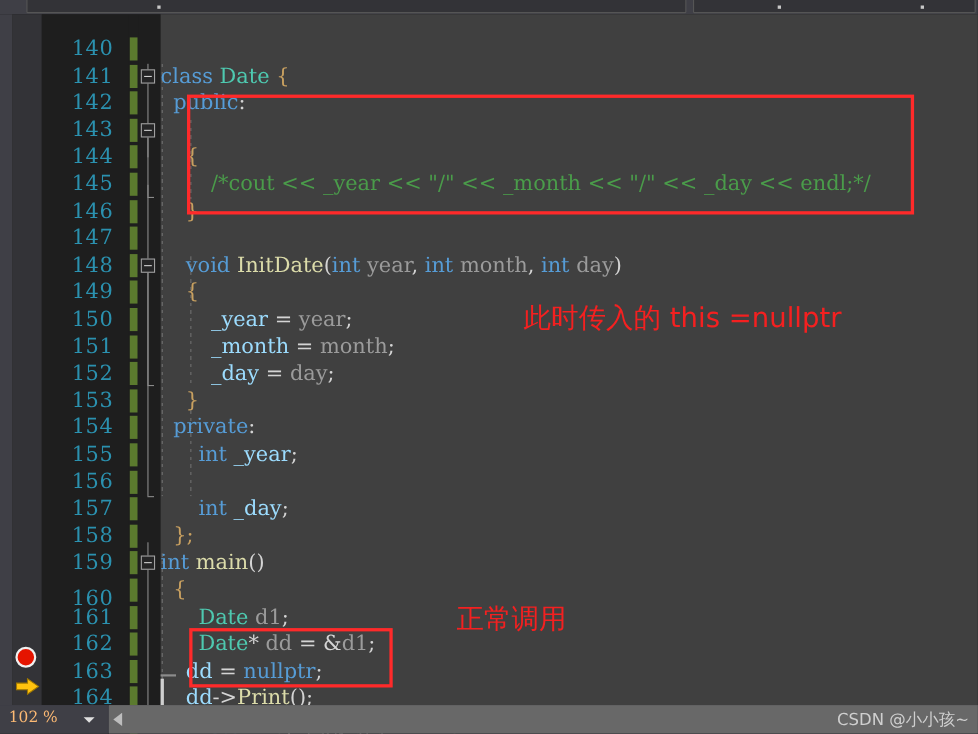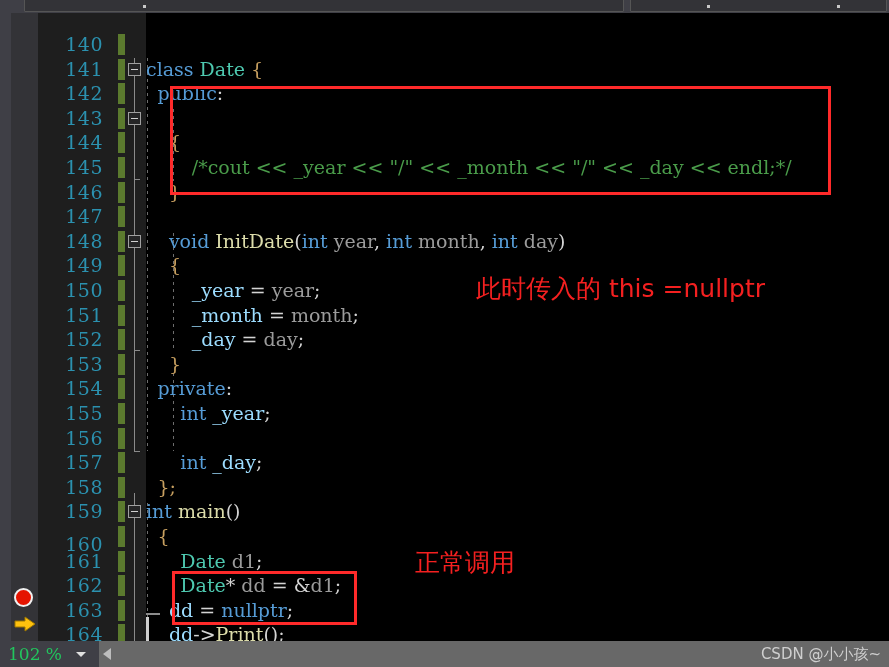--- a/index.html
+++ b/index.html
@@ -37,21 +37,21 @@
   #linenum-col{
     position:absolute;left:38px;top:0;width:79px;height:628px;background:#1e1e1e;
   }
   #change-bar{
     position:absolute;left:117px;top:0;width:9px;height:628px;background:#1e1e1e;
   }
   #fold-col{
     position:absolute;left:126px;top:0;width:20px;height:628px;background:#1e1e1e;
   }
   #code-area{
-    position:absolute;left:146px;top:0;right:0;height:628px;background:#000000;
+    position:absolute;left:146px;top:0;right:0;height:628px;background:#404040;
   }
 
   .lnum{
     position:absolute;right:14px;color:#2b91af;font-size:19px;
     font-family:"DejaVu Serif",serif;letter-spacing:.5px;
   }
   .chg{position:absolute;left:1px;width:7px;height:21px;background:#5b7a2e;}
 
   
   #bp-circle{
@@ -111,21 +111,21 @@
   #cur-stmt-underline{
     position:absolute;height:2px;background:#8c8c8c;
   }
 
   
   #statusbar{
     position:absolute;left:0;bottom:0;width:889px;height:26px;background:#3f3f46;
   }
   #zoom-combo{
     position:absolute;left:0;top:0;width:98px;height:26px;
-    background:#3f3f46;color:#22c55e;font-size:17px;
+    background:#3f3f46;color:#fdba74;font-size:14px;
     font-family:"DejaVu Serif",serif;
   }
   #zoom-value{position:absolute;left:8px;top:3px;}
   #zoom-caret{position:absolute;right:12px;top:11px;
     width:0;height:0;border-left:5px solid transparent;border-right:5px solid transparent;
     border-top:5px solid #e0e0e0;}
   #hscroll-track{
     position:absolute;left:99px;top:0;right:0;height:26px;background:#686868;
   }
   #hscroll-leftbtn{

